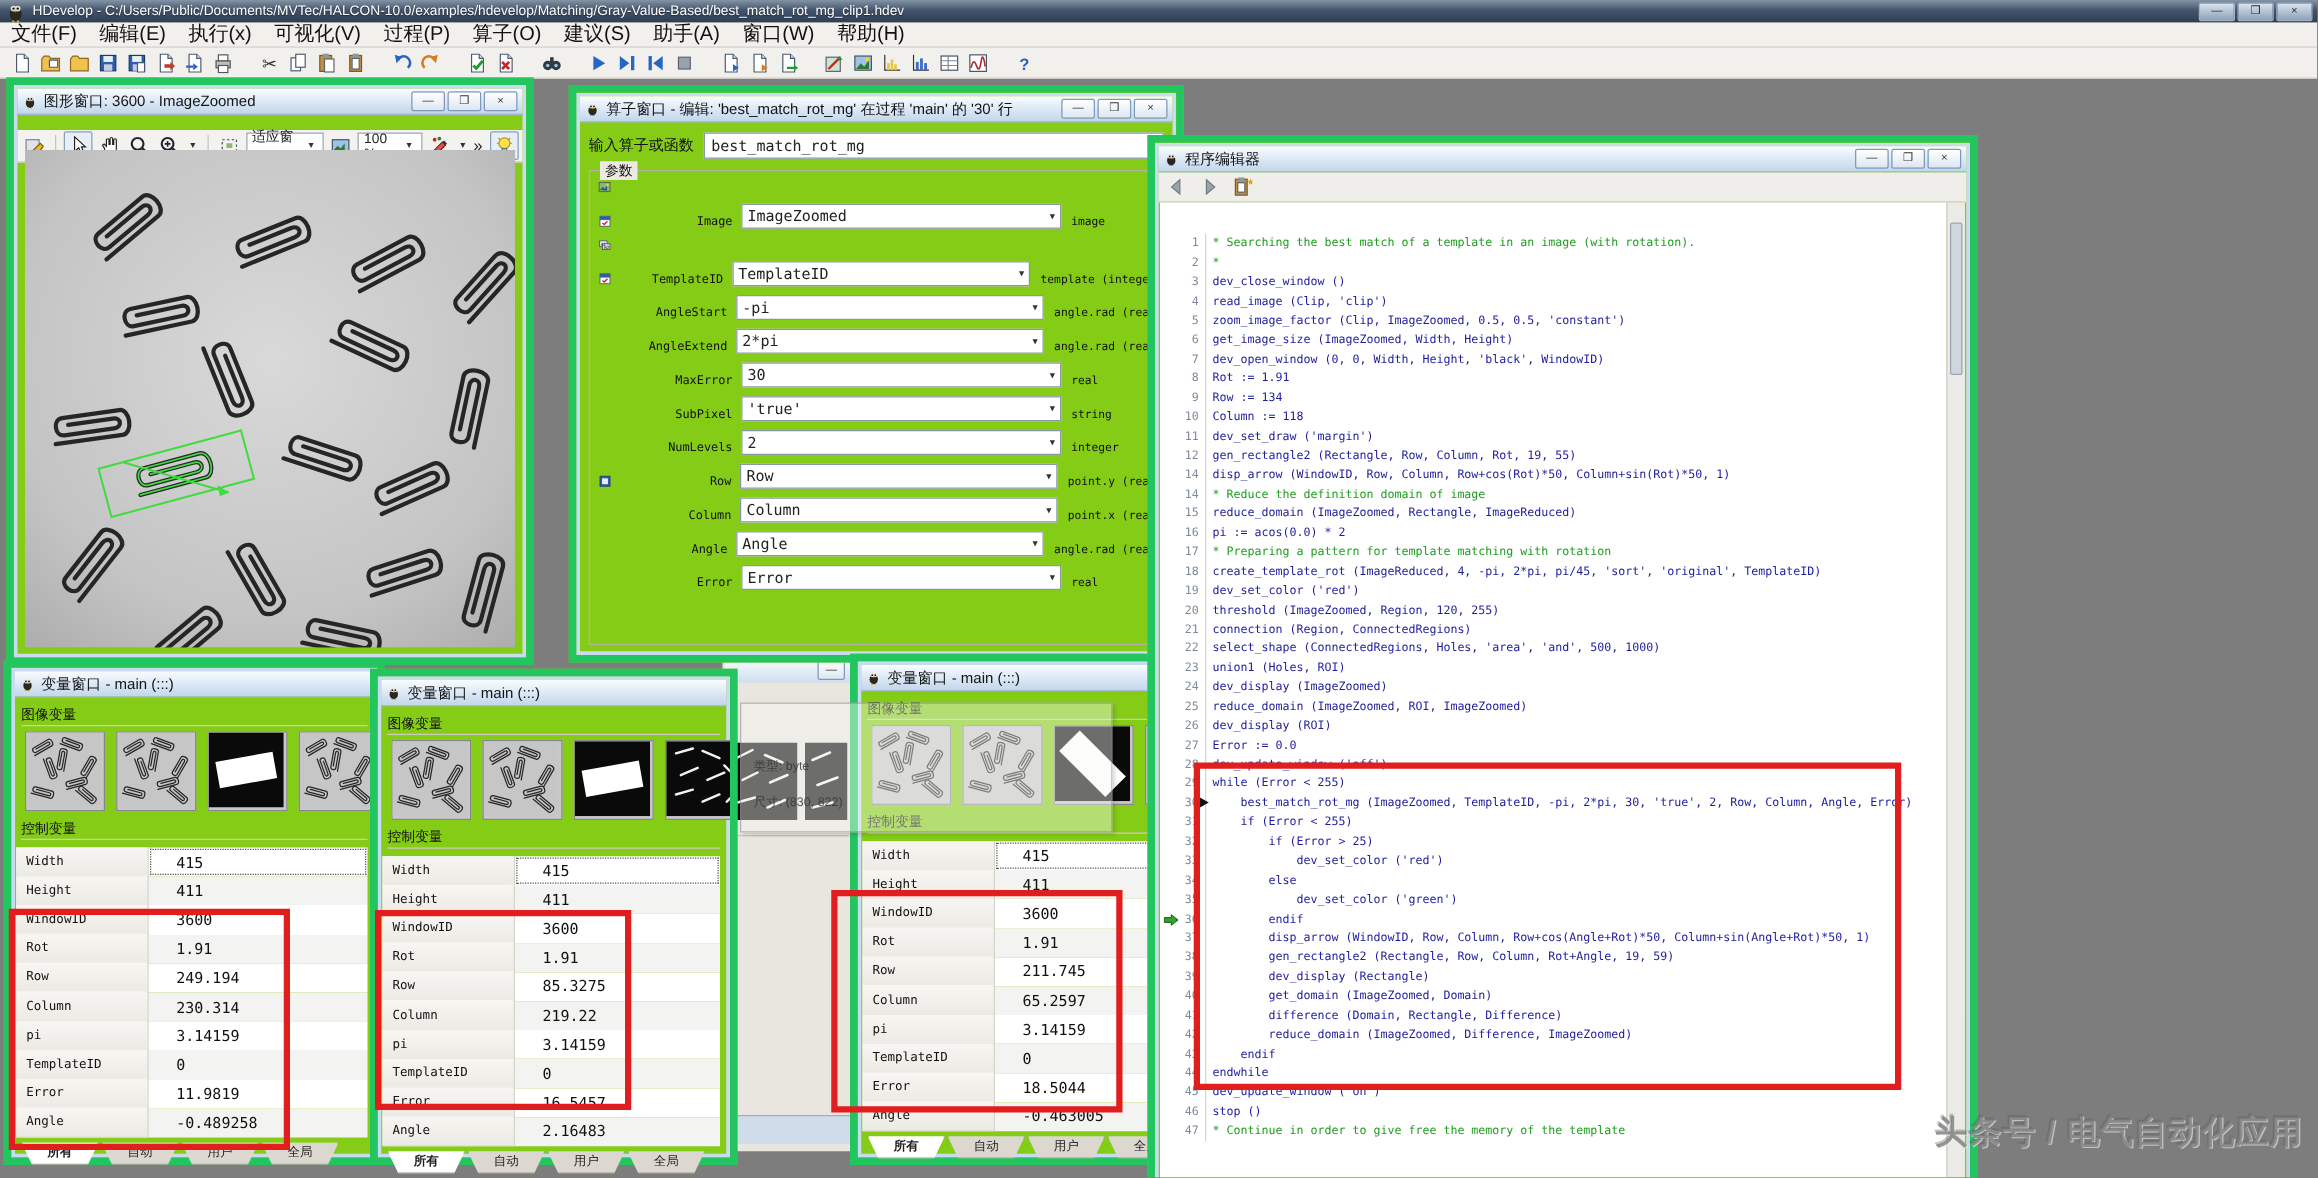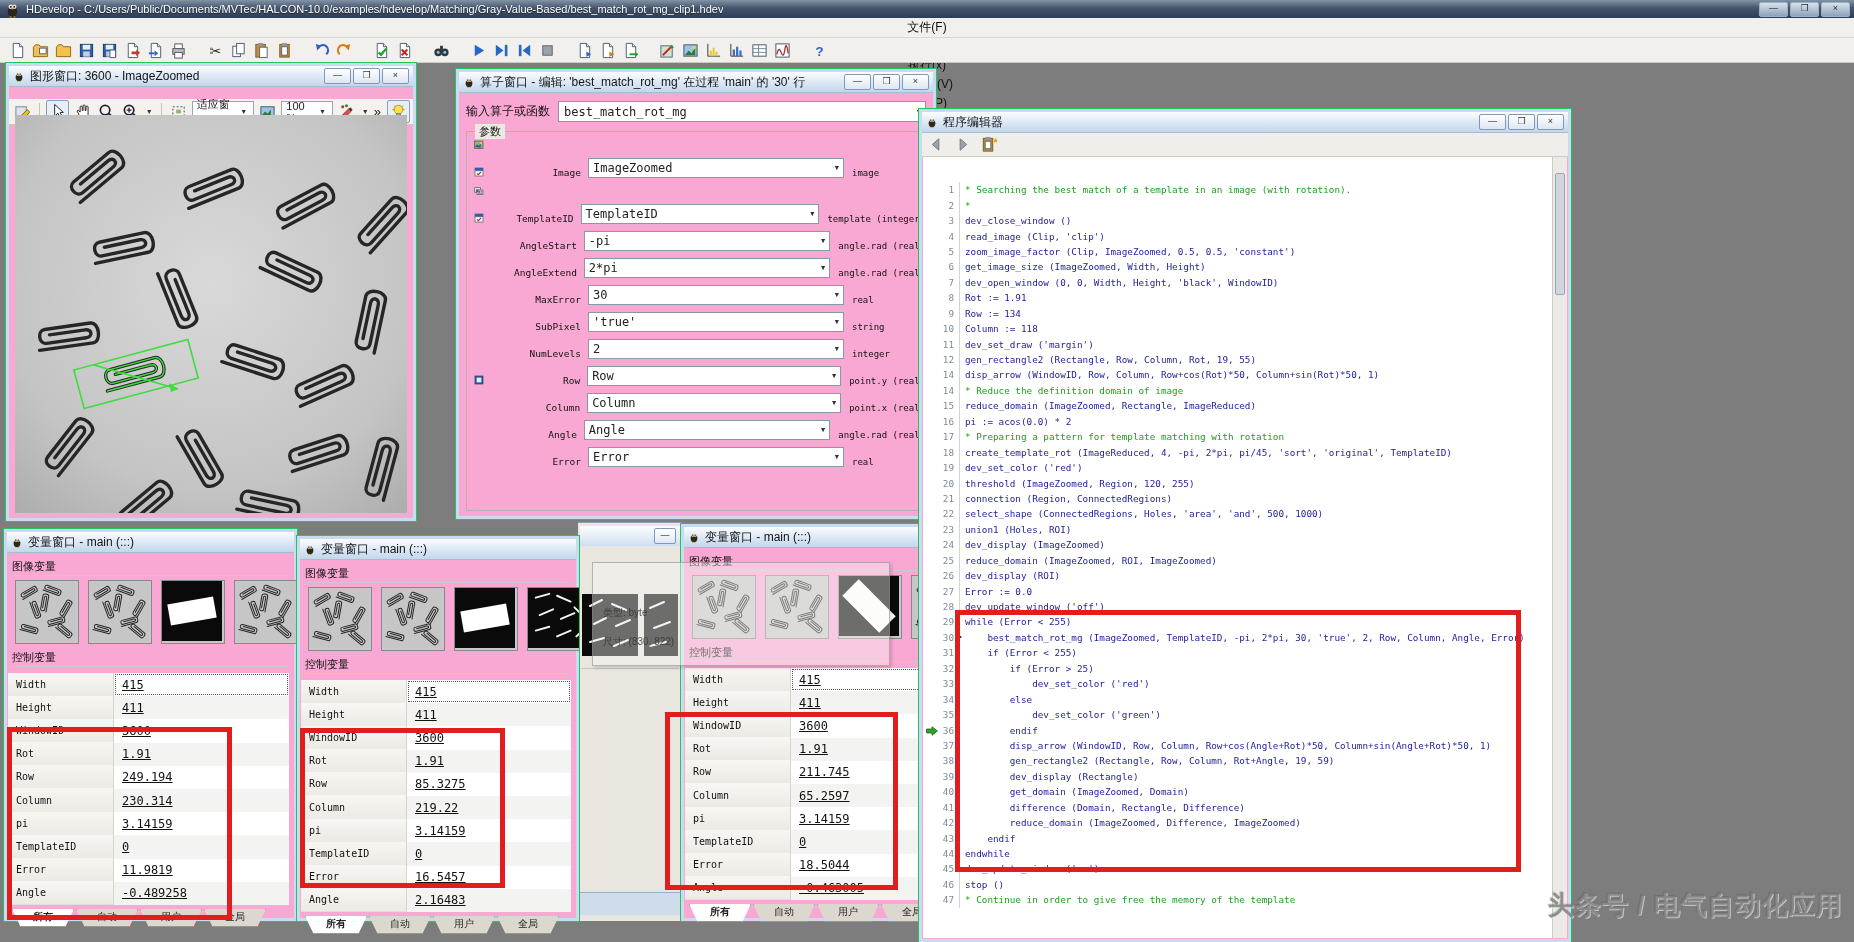--- a/index.html
+++ b/index.html
@@ -2,30 +2,30 @@
 <html><head>
 <meta charset="utf-8">
 <style>
   html,body{margin:0;padding:0;background:#7d7d7d;}
   #root{position:relative;width:1854px;height:942px;overflow:hidden;background:#7d7d7d;font-family:"Liberation Sans",sans-serif;}
   
   .titlebar{position:absolute;top:0;left:0;right:0;height:18px;background:linear-gradient(#8494a6,#44546c 45%,#2e3d54);color:#fff;font-size:11px;display:flex;align-items:center;padding:0 4px;gap:5px;}
   .titlebar .ttext{white-space:nowrap;overflow:hidden;text-shadow:0 1px 1px #1a2330;}
   .sysbtns{margin-left:auto;display:flex;gap:2px;}
   .sysbtn{width:27px;height:13px;border:1px solid #9db0c6;border-radius:2px;background:linear-gradient(#d8e2ee,#8fa2ba);color:#1c2836;font-size:9px;line-height:11px;text-align:center;}
-  .menubar{position:absolute;top:18px;left:0;right:0;height:19px;background:#f2f0ec;border-bottom:1px solid #dcd8d0;display:flex;align-items:center;font-size:12px;color:#111;flex-direction:column;}
+  .menubar{position:absolute;top:18px;left:0;right:0;height:19px;background:#f2f0ec;border-bottom:1px solid #dcd8d0;display:flex;align-items:center;font-size:16px;color:#111;}
   .mi{padding:1px 9px;}
   .toolbar{position:absolute;top:38px;left:0;right:0;height:24px;background:#f2f0ec;border-bottom:1px solid #cfcabf;display:flex;align-items:center;padding-left:6px;}
   .tgroup{display:flex;margin-right:14px;}
   .tbtn{width:23px;height:22px;display:flex;align-items:center;justify-content:center;}
   .icon svg{width:17px;height:17px;display:block;}
   .icon.small svg{width:12px;height:12px;}
   .desktop{position:absolute;top:62px;left:0;width:1854px;height:880px;}
   
-  .win{position:absolute;background:#f9a8d4;border:1px solid #22c55e;box-shadow:inset 0 0 0 3px #c9dbee;}
+  .win{position:absolute;background:#84cc16;border:6px solid #22c55e;box-shadow:inset 0 0 0 3px #c9dbee;}
   .wtitle{height:20px;margin:3px 3px 0 3px;background:linear-gradient(#fafdff,#dae7f5 55%,#c3d7eb);display:flex;align-items:center;gap:5px;padding:0 4px;font-size:12px;color:#141414;border-bottom:1px solid #a8bdd4;}
   .wbtns{margin-left:auto;display:flex;gap:2px;}
   .wbtn{width:25px;height:14px;border:1px solid #7f9ab8;border-radius:2px;background:linear-gradient(#ffffff,#dce7f2);font-size:9px;line-height:12px;text-align:center;color:#333;}
   
   .gtb{height:25px;margin:12px 3px;background:#f4f2ee;border-bottom:1px solid #cfcabf;display:flex;align-items:center;gap:3px;padding:0 3px;font-size:11px;color:#222;}
   .gtb .gbtn{display:flex;align-items:center;justify-content:center;height:21px;padding:0 2px;}
   .gtb .boxed{border:1px solid #8aa0b8;background:#e7eef6;border-radius:2px;}
   .gtb .sep{width:1px;height:18px;background:#c9c4ba;margin:0 3px;}
   .gtb .car{font-size:7px;color:#333;padding:0 2px;}
   .gcombo{display:flex;align-items:center;gap:6px;padding:0 4px;height:19px;border:1px solid #9aa6b4;background:#fff;font-size:11px;}
@@ -55,21 +55,21 @@
   .emark{position:absolute;z-index:5;}
   
   .vsec{margin:6px 8px 0 8px;font-size:11px;color:#111;border-bottom:1px solid #cfcabf;padding-bottom:1px;}
   .vthumbs{display:flex;gap:9px;margin:4px 0 0 11px;overflow:hidden;}
   .vthumb{width:62px;height:62px;flex:none;border:1px solid #888;background:#c8c8c8;}
   .vtable{margin:6px 8px 0 4px;}
   .vrow{display:flex;height:23.2px;align-items:center;}
   .vrow:nth-child(odd){background:#fff;}
   .vrow:nth-child(even){background:#f3f3f1;}
   .vname{width:97px;flex:none;font:10px "DejaVu Sans Mono",monospace;color:#111;padding-left:8px;background:linear-gradient(#f7f6f3,#eceae4);border-bottom:1px solid #e2dfd8;border-right:1px solid #d8d4cc;height:100%;display:flex;align-items:center;}
-  .vval{flex:1;font:12px "DejaVu Sans Mono",monospace;color:#111;padding-left:8px;height:100%;display:flex;align-items:center;text-decoration:underline;}
+  .vval{flex:1;font:12px "DejaVu Sans Mono",monospace;color:#111;padding-left:22px;height:100%;display:flex;align-items:center;}
   .vval.sel{outline:1px dotted #555;outline-offset:-2px;}
   .vtabs{display:flex;gap:2px;margin:4px 0 0 8px;}
   .vtab{min-width:44px;text-align:center;font-size:10px;color:#222;padding:1px 8px 2px 8px;background:#dcd8d0;border:1px solid #9a968c;border-top:none;clip-path:polygon(0 0,100% 0,86% 100%,14% 100%);}
   .vtab.active{background:#fff;font-weight:bold;}
   
   .redbox{position:absolute;border:5px solid #e21d1d;z-index:60;}
   .tooltip{position:absolute;z-index:65;background:rgba(248,248,244,0.42);border:1px solid rgba(130,130,130,0.55);box-shadow:2px 2px 3px rgba(0,0,0,0.15);font:10px "Liberation Sans",sans-serif;color:rgba(50,50,50,0.8);padding:28px 8px 4px 10px;}
   .tooltip div{margin-top:15px;}
   .watermark{position:absolute;z-index:80;font-size:26px;font-weight:bold;letter-spacing:1px;color:rgba(128,128,128,0.82);text-shadow:1px 1px 0 rgba(240,240,240,0.6),-1px -1px 0 rgba(90,90,90,0.35);white-space:nowrap;}
   .frag{position:absolute;background:#e9e6e0;border-top:1px solid #8aa0b8;z-index:4;}

